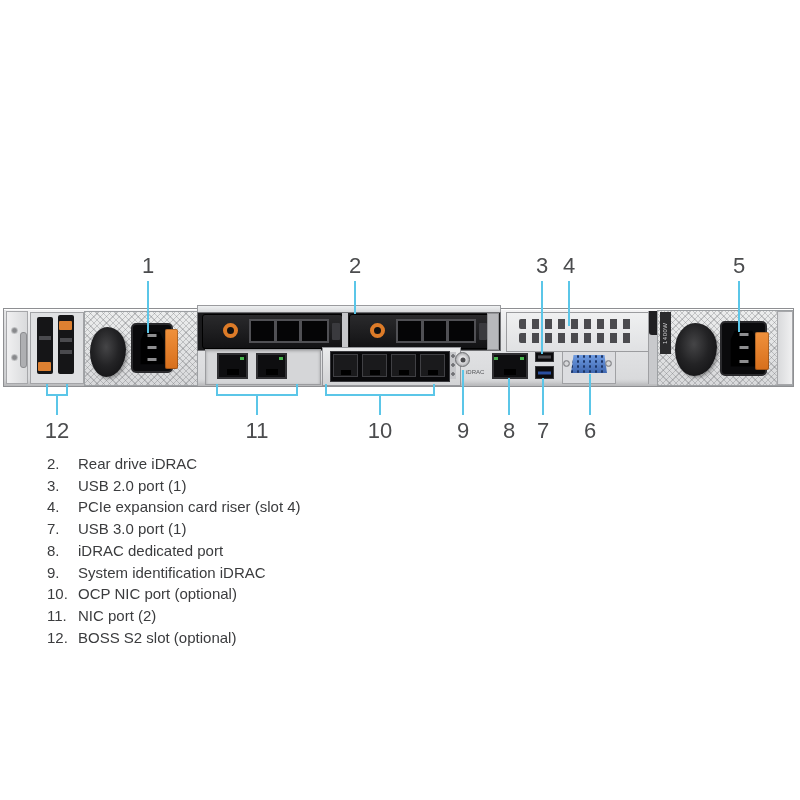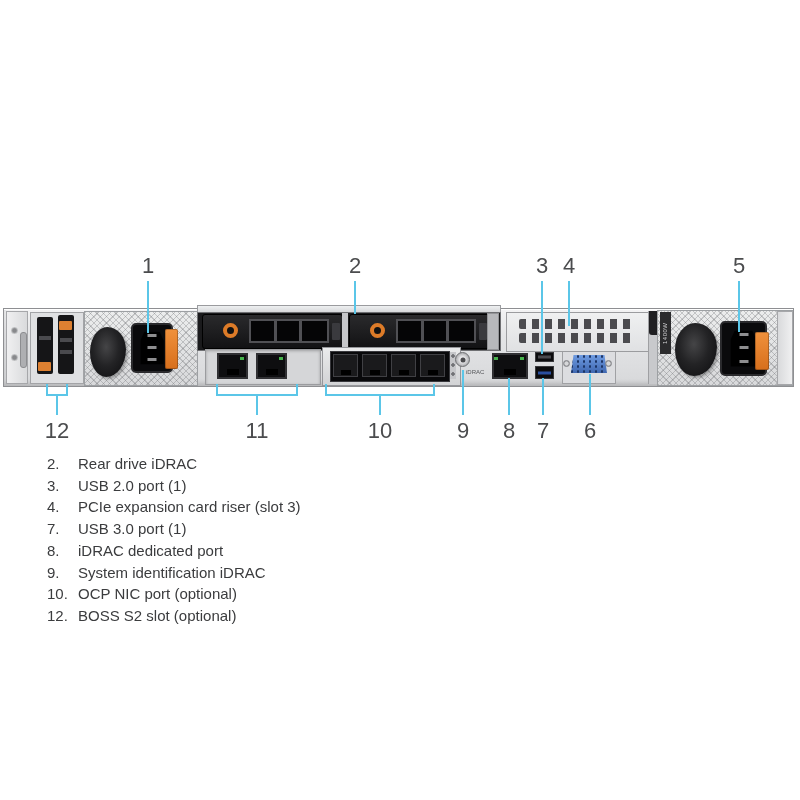--- a/index.html
+++ b/index.html
@@ -234,21 +234,22 @@
   <div class="abs co-num num-bot" style="left:240px;">11</div>
   <div class="abs co-num num-bot" style="left:363px;">10</div>
   <div class="abs co-num num-bot" style="left:446px;">9</div>
   <div class="abs co-num num-bot" style="left:492px;">8</div>
   <div class="abs co-num num-bot" style="left:526px;">7</div>
   <div class="abs co-num num-bot" style="left:573px;">6</div>
 
   <div class="abs legend">
     <div class="legend-row"><span class="lnum">2.</span><span>Rear drive iDRAC</span></div>
     <div class="legend-row"><span class="lnum">3.</span><span>USB 2.0 port (1)</span></div>
-    <div class="legend-row"><span class="lnum">4.</span><span>PCIe expansion card riser (slot 3)</span></div>
+    <div class="legend-row"><span class="lnum">4.</span><span>PCIe expansion card riser (slot 4)</span></div>
     <div class="legend-row"><span class="lnum">7.</span><span>USB 3.0 port (1)</span></div>
     <div class="legend-row"><span class="lnum">8.</span><span>iDRAC dedicated port</span></div>
     <div class="legend-row"><span class="lnum">9.</span><span>System identification iDRAC</span></div>
     <div class="legend-row"><span class="lnum">10.</span><span>OCP NIC port (optional)</span></div>
+    <div class="legend-row"><span class="lnum">11.</span><span>NIC port (2)</span></div>
     <div class="legend-row"><span class="lnum">12.</span><span>BOSS S2 slot (optional)</span></div>
   </div>
 
 </div>
 
 </body></html>

